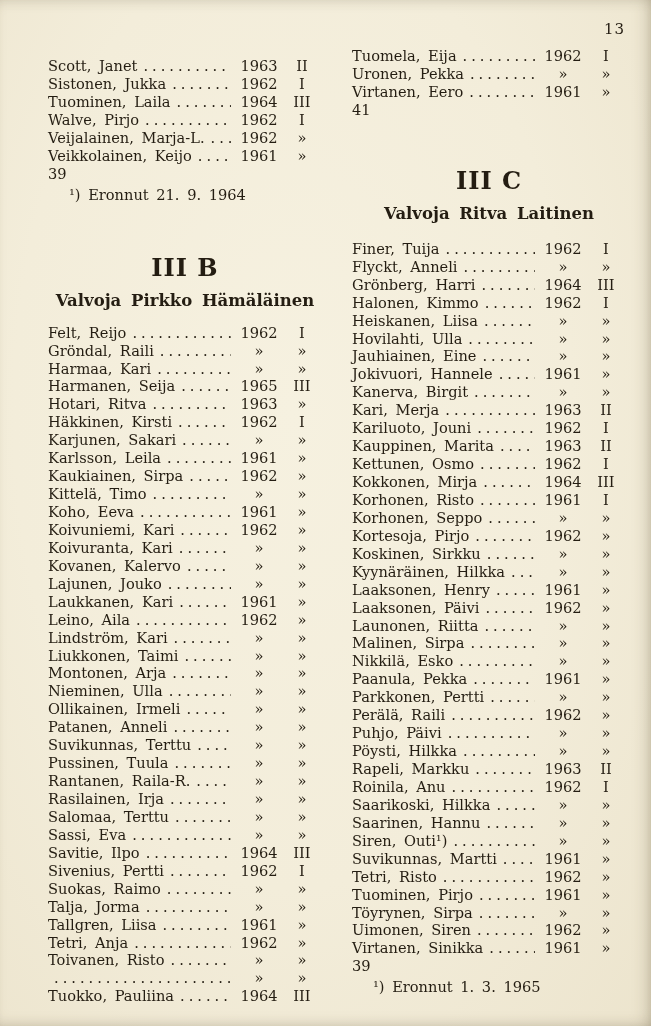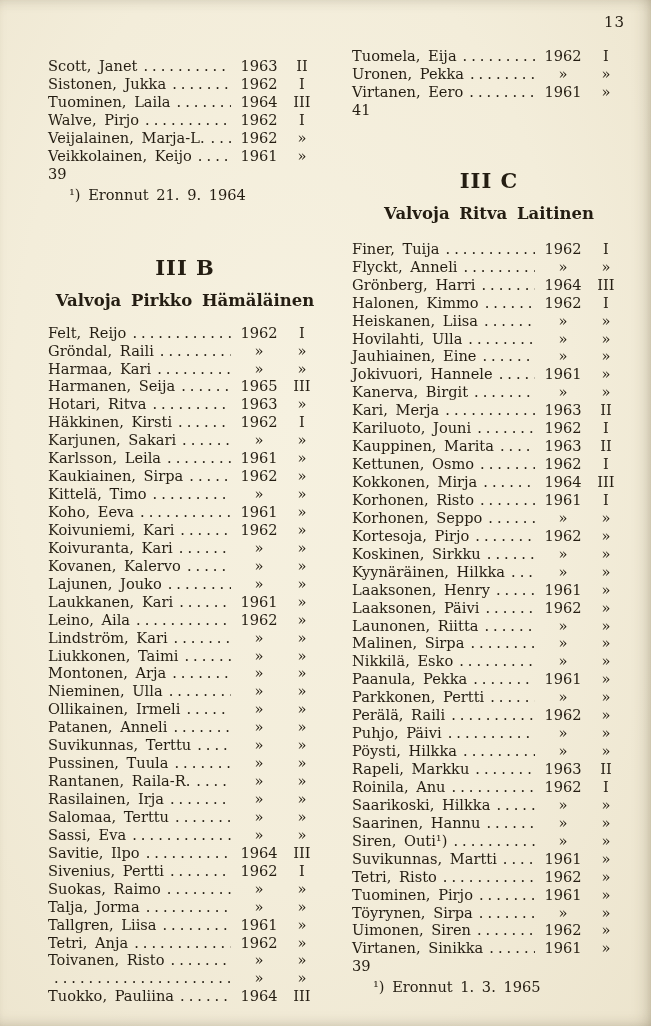--- a/index.html
+++ b/index.html
@@ -13,21 +13,21 @@
     position: relative;
     width: 651px; height: 1026px;
     background: #f3edda;
     background-image: radial-gradient(ellipse at 45% 40%, #f6f1e0 0%, #f3edda 55%, #ece4cd 100%);
     box-shadow: inset -10px 0 18px -10px rgba(80,65,40,.35),
                 inset 0 -8px 16px -10px rgba(80,65,40,.25),
                 inset 0 10px 16px -12px rgba(80,65,40,.18);
     color: #241d12;
   }
   .pagenum {
-    position: absolute; top: 13px; right: 26px;
+    position: absolute; top: 20px; right: 26px;
     font-size: 15px; letter-spacing: 1px;
   }
   .col { position: absolute; width: 274px; font-size: 14.6px; }
   .col-left  { left: 48px;  top: 49px; margin-top: 8px; }
   .col-right { left: 352px; top: 47px; }
 
   .row {
     display: flex; align-items: baseline;
     height: 17.95px; line-height: 17.95px;
     white-space: nowrap; word-spacing: 3px;
@@ -43,21 +43,21 @@
   .row .cls  { flex: 0 0 40px; text-align: center; }
 
   .count { height: 18px; line-height: 18px; }
   .footnote {
     height: 18px; line-height: 18px;
     text-indent: 21px; margin-top: 3px;
     word-spacing: 3px; white-space: nowrap;
   }
   .sec-head {
     margin: 52px 0 0 0;
-    font-size: 21px; font-weight: bold;
+    font-size: 24px; font-weight: bold;
     text-align: center; letter-spacing: 1px;
     line-height: 24px;
   }
   .sec-sub {
     margin: 11px 0 0 0;
     font-size: 16.5px; font-weight: bold;
     text-align: center; word-spacing: 4px;
     line-height: 20px;
   }
   .list { margin-top: 13px; }

